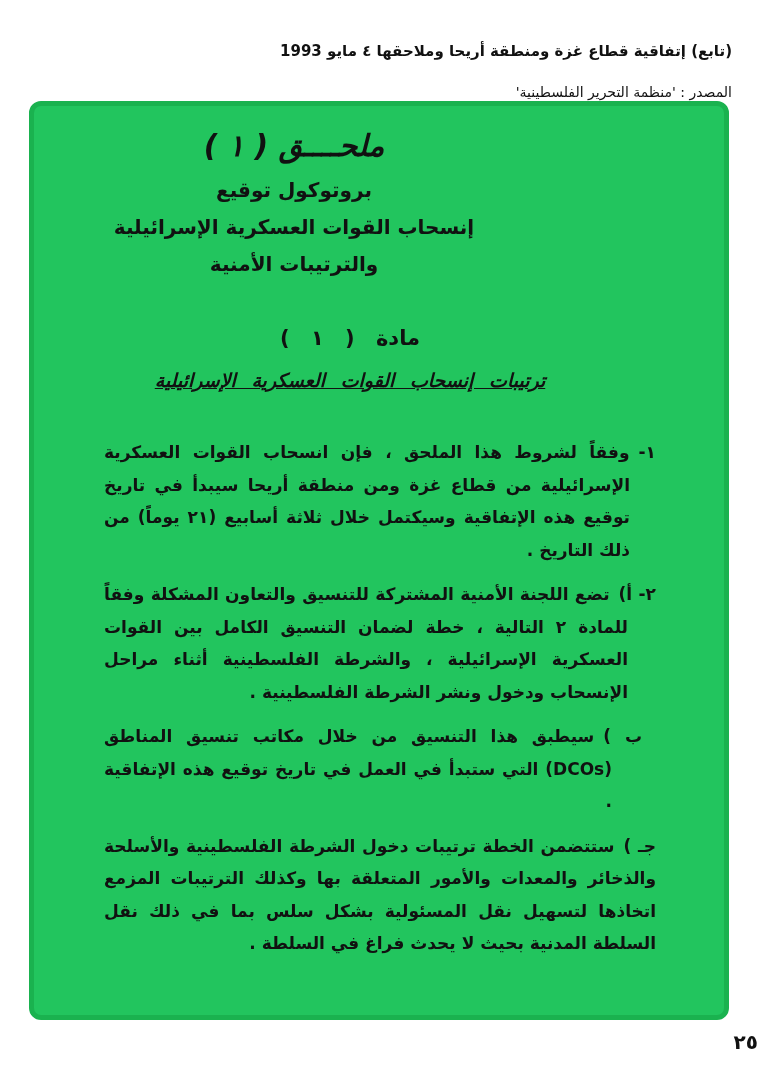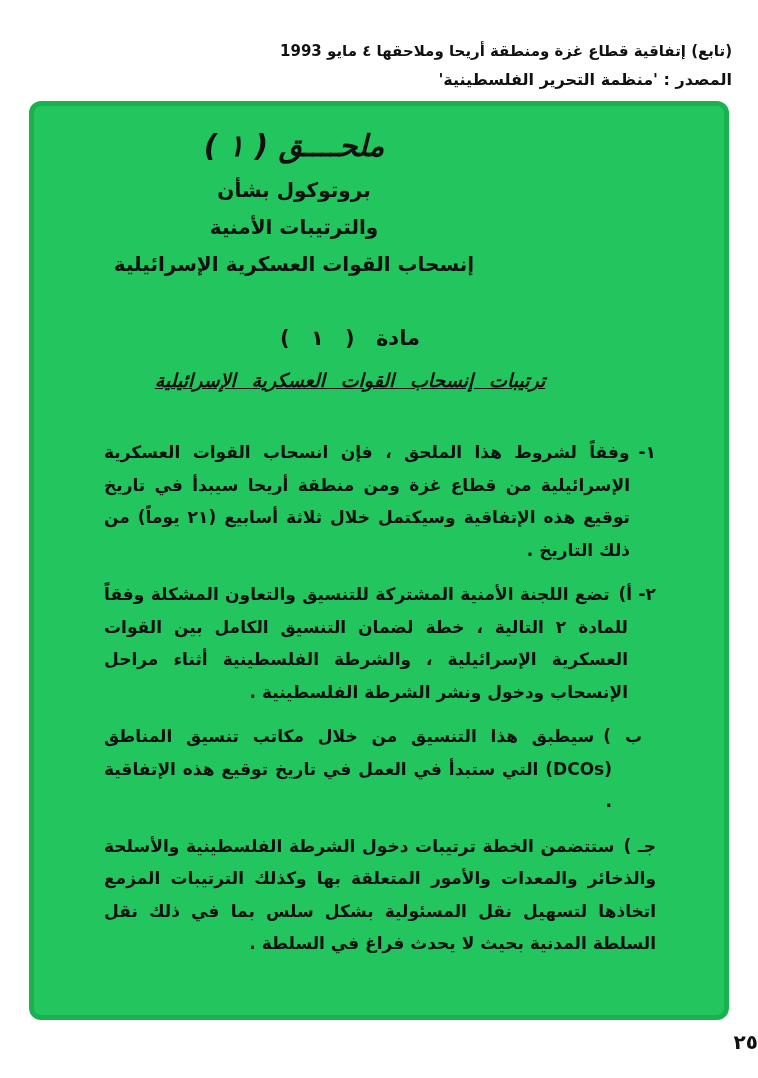--- a/index.html
+++ b/index.html
@@ -22,23 +22,23 @@
     right: 26px;
     left: 26px;
     text-align: right;
   }
   .header-line1 {
     font-size: 15px;
     font-weight: bold;
     letter-spacing: 0.3px;
   }
   .header-line2 {
-    font-size: 16px;
-    font-weight: bold;
-    margin-top: 10px;
+    font-size: 14px;
+    font-weight: normal;
+    margin-top: 24px;
   }
 
   
   .frame {
     position: absolute;
     top: 101px;
     left: 29px;
     right: 29px;
     height: 919px;
     border: 5px solid #1ab24f;
@@ -120,23 +120,23 @@
 
   <header class="header">
     <div class="header-line1">(تابع) إتفاقية قطاع غزة ومنطقة أريحا وملاحقها ٤ مايو 1993</div>
     <div class="header-line2">المصدر :  'منظمة التحرير الفلسطينية'</div>
   </header>
 
   <section class="frame">
 
     <div class="annex-block">
       <div class="annex-title">ملحــــق  ( ١ )</div>
-      <div class="annex-sub">بروتوكول بشأن</div>
+      <div class="annex-sub">بروتوكول توقيع</div>
+      <div class="annex-sub">إنسحاب القوات العسكرية الإسرائيلية</div>
       <div class="annex-sub">والترتيبات الأمنية</div>
-      <div class="annex-sub">إنسحاب القوات العسكرية الإسرائيلية</div>
     </div>
 
     <div class="article-block">
       <div class="article-heading">مادة   ( ١ )</div>
       <div class="article-subheading">ترتيبات  إنسحاب  القوات  العسكرية  الإسرائيلية</div>
     </div>
 
     <div class="body-text">
       <p class="para p1">
         <span class="marker">١-</span><span>وفقاً لشروط هذا الملحق ، فإن انسحاب القوات العسكرية الإسرائيلية من قطاع غزة ومن منطقة أريحا سيبدأ في تاريخ توقيع هذه الإتفاقية وسيكتمل خلال ثلاثة أسابيع (٢١ يوماً) من ذلك التاريخ .</span>

